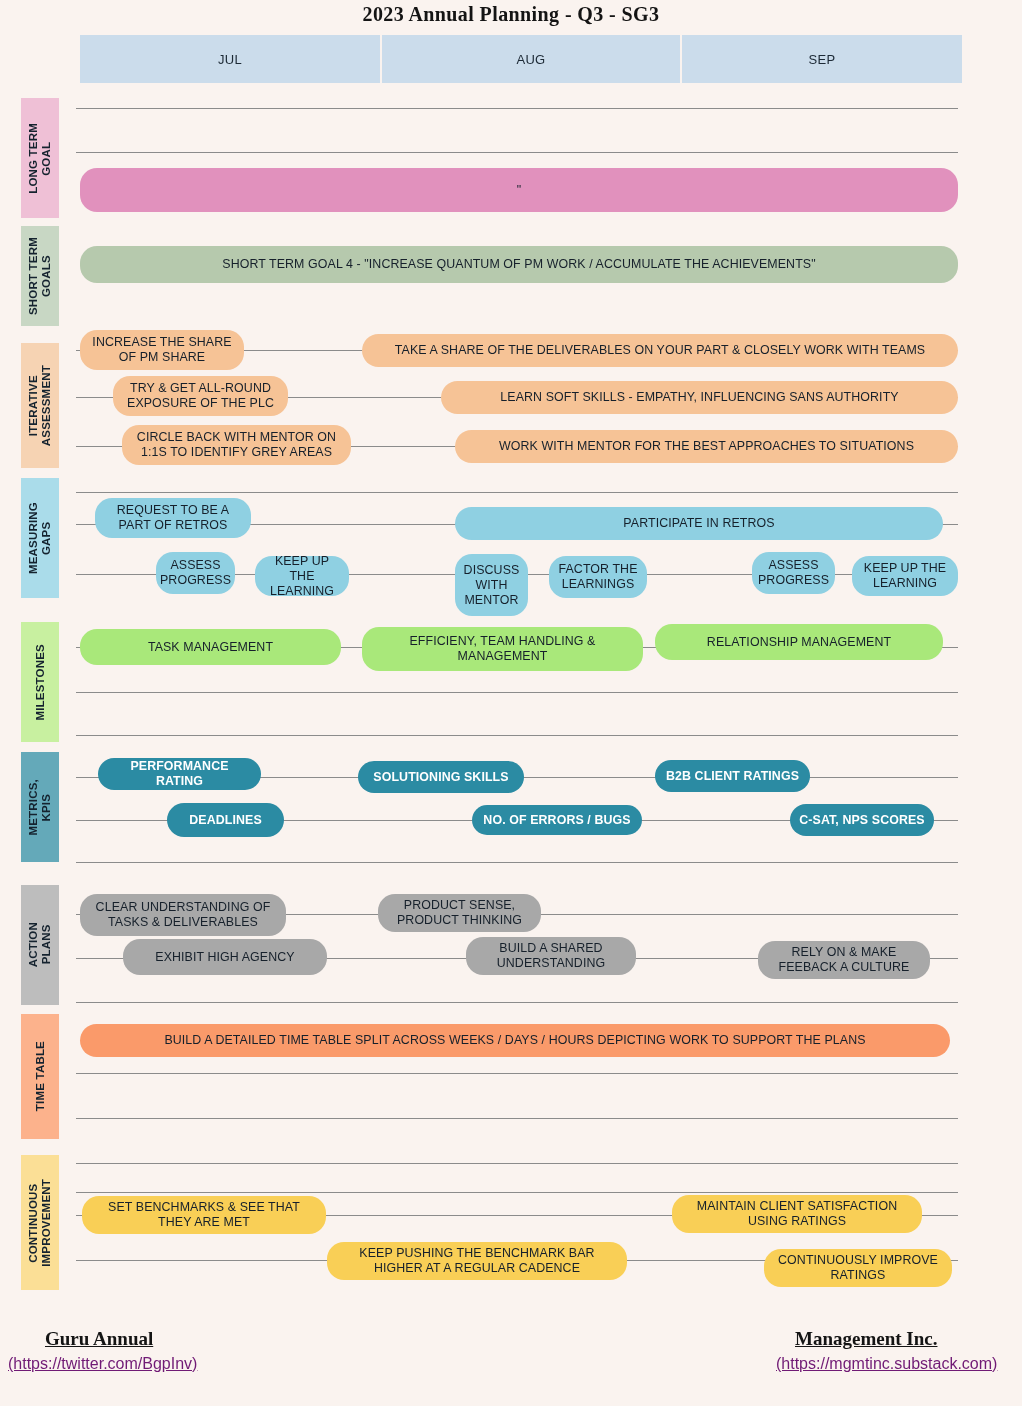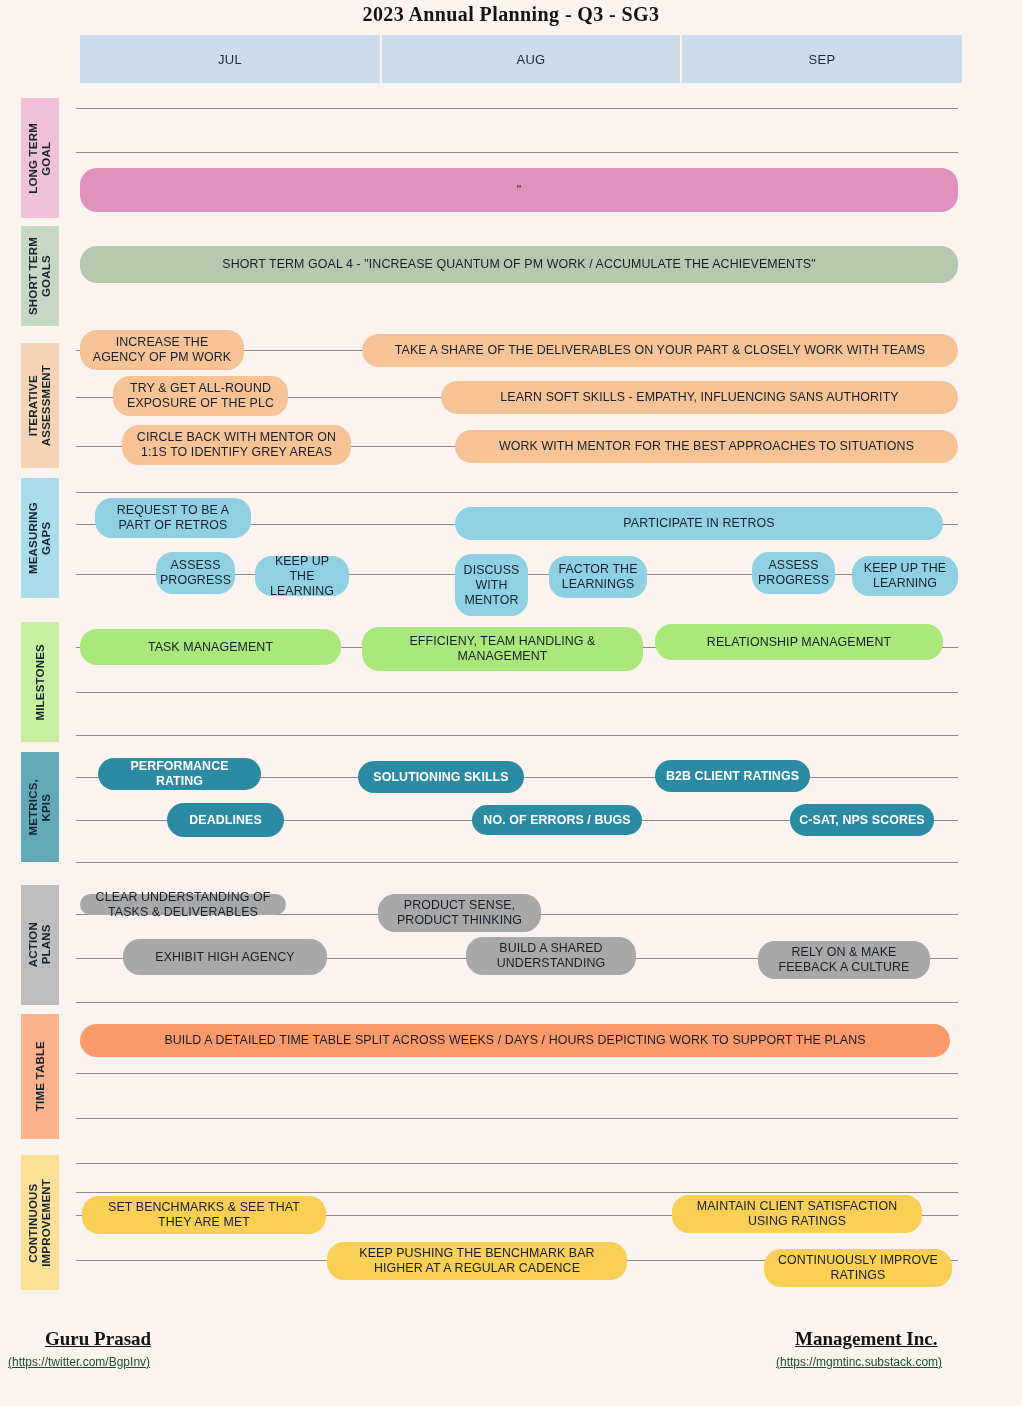--- a/index.html
+++ b/index.html
@@ -86,22 +86,22 @@
   .foot{
     position:absolute;
     font-family:"Liberation Serif", serif;
     font-weight:bold;
     font-size:19px;
     color:#141414;
     text-decoration:underline;
   }
   .footurl{
     position:absolute;
-    font-size:12px;
-    color:#14532d;
+    font-size:16px;
+    color:#701a75;
     font-family:"Liberation Sans", sans-serif;
   }
 </style>
 </head>
 <body>
 
 <div id="canvas">
 
   <div class="title">2023 Annual Planning - Q3 - SG3</div>
 
@@ -167,21 +167,21 @@
   <div class="rule" style="top:1118px;"></div>
   <div class="rule" style="top:1163px;"></div>
   <div class="rule" style="top:1192px;"></div>
   <div class="rule" style="top:1215px;"></div>
   <div class="rule" style="top:1260px;"></div>
 
   <div class="pill" style="left:80px;top:168px;width:878px;height:44px;background:#e191bd;">"</div>
 
   <div class="pill" style="left:80px;top:246px;width:878px;height:37px;background:#b6c9ad;">SHORT TERM GOAL 4 - "INCREASE QUANTUM OF PM WORK / ACCUMULATE THE ACHIEVEMENTS"</div>
 
-  <div class="pill" style="left:80px;top:330px;width:164px;height:40px;background:#f6c396;">INCREASE THE AGENCY OF PM WORK</div>
+  <div class="pill" style="left:80px;top:330px;width:164px;height:40px;background:#f6c396;">INCREASE THE SHARE OF PM SHARE</div>
   <div class="pill" style="left:362px;top:334px;width:596px;height:33px;background:#f6c396;">TAKE A SHARE OF THE DELIVERABLES ON YOUR PART &amp; CLOSELY WORK WITH TEAMS</div>
 
   <div class="pill" style="left:113px;top:376px;width:175px;height:40px;background:#f6c396;">TRY &amp; GET ALL-ROUND EXPOSURE OF THE PLC</div>
   <div class="pill" style="left:441px;top:381px;width:517px;height:33px;background:#f6c396;">LEARN SOFT SKILLS - EMPATHY, INFLUENCING SANS AUTHORITY</div>
 
   <div class="pill" style="left:122px;top:425px;width:229px;height:40px;background:#f6c396;">CIRCLE BACK WITH MENTOR ON 1:1S TO IDENTIFY GREY AREAS</div>
   <div class="pill" style="left:455px;top:430px;width:503px;height:33px;background:#f6c396;">WORK WITH MENTOR FOR THE BEST APPROACHES TO SITUATIONS</div>
 
   <div class="pill" style="left:95px;top:498px;width:156px;height:40px;background:#8fd0e2;">REQUEST TO BE A PART OF RETROS</div>
   <div class="pill" style="left:455px;top:507px;width:488px;height:33px;background:#8fd0e2;">PARTICIPATE IN RETROS</div>
@@ -198,33 +198,33 @@
   <div class="pill" style="left:655px;top:624px;width:288px;height:36px;background:#a9e87a;">RELATIONSHIP MANAGEMENT</div>
 
   <div class="pill dark" style="left:98px;top:758px;width:163px;height:32px;background:#2b8ba3;">PERFORMANCE RATING</div>
   <div class="pill dark" style="left:358px;top:761px;width:166px;height:32px;background:#2b8ba3;">SOLUTIONING SKILLS</div>
   <div class="pill dark" style="left:655px;top:760px;width:155px;height:32px;background:#2b8ba3;">B2B CLIENT RATINGS</div>
 
   <div class="pill dark" style="left:167px;top:803px;width:117px;height:34px;background:#2b8ba3;">DEADLINES</div>
   <div class="pill dark" style="left:472px;top:805px;width:170px;height:30px;background:#2b8ba3;">NO. OF ERRORS / BUGS</div>
   <div class="pill dark" style="left:790px;top:804px;width:144px;height:32px;background:#2b8ba3;">C-SAT, NPS SCORES</div>
 
-  <div class="pill" style="left:80px;top:894px;width:206px;height:21px;background:#a8a8a8;">CLEAR  UNDERSTANDING  OF TASKS &amp; DELIVERABLES</div>
+  <div class="pill" style="left:80px;top:894px;width:206px;height:42px;background:#a8a8a8;">CLEAR  UNDERSTANDING  OF TASKS &amp; DELIVERABLES</div>
   <div class="pill" style="left:378px;top:894px;width:163px;height:38px;background:#a8a8a8;">PRODUCT SENSE, PRODUCT THINKING</div>
 
   <div class="pill" style="left:123px;top:939px;width:204px;height:36px;background:#a8a8a8;">EXHIBIT HIGH AGENCY</div>
   <div class="pill" style="left:466px;top:937px;width:170px;height:38px;background:#a8a8a8;">BUILD A SHARED UNDERSTANDING</div>
   <div class="pill" style="left:758px;top:941px;width:172px;height:38px;background:#a8a8a8;">RELY ON &amp; MAKE FEEBACK A CULTURE</div>
 
   <div class="pill" style="left:80px;top:1024px;width:870px;height:33px;background:#fa9a6a;">BUILD A DETAILED TIME TABLE SPLIT ACROSS WEEKS / DAYS / HOURS DEPICTING WORK TO SUPPORT THE PLANS</div>
 
   <div class="pill" style="left:82px;top:1196px;width:244px;height:38px;background:#f9cf56;">SET BENCHMARKS &amp; SEE THAT THEY ARE MET</div>
   <div class="pill" style="left:672px;top:1195px;width:250px;height:38px;background:#f9cf56;">MAINTAIN CLIENT SATISFACTION USING RATINGS</div>
 
   <div class="pill" style="left:327px;top:1242px;width:300px;height:38px;background:#f9cf56;">KEEP PUSHING THE BENCHMARK BAR HIGHER AT A REGULAR CADENCE</div>
   <div class="pill" style="left:764px;top:1249px;width:188px;height:38px;background:#f9cf56;">CONTINUOUSLY IMPROVE RATINGS</div>
 
-  <div class="foot" style="left:45px;top:1328px;">Guru Prasad </div>
+  <div class="foot" style="left:45px;top:1328px;">Guru Annual </div>
   <a class="footurl" style="left:8px;top:1355px;" href="#">(https://twitter.com/BgpInv)</a>
   <div class="foot" style="left:795px;top:1328px;">Management Inc.</div>
   <a class="footurl" style="left:776px;top:1355px;" href="#">(https://mgmtinc.substack.com)</a>
 
 </div>
 
 </body></html>

